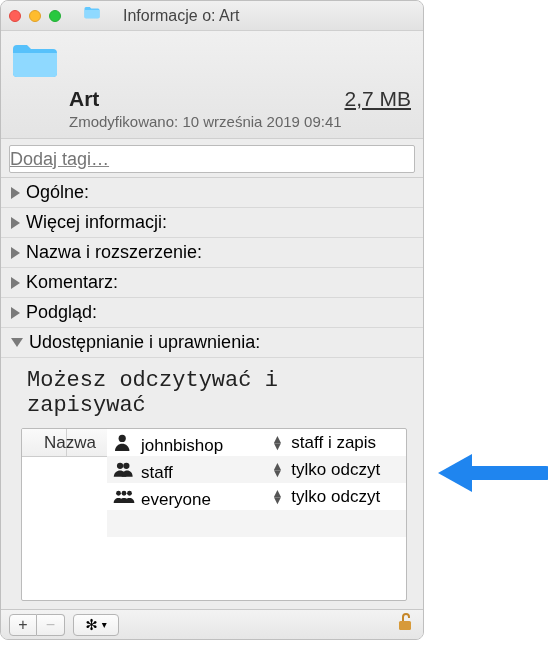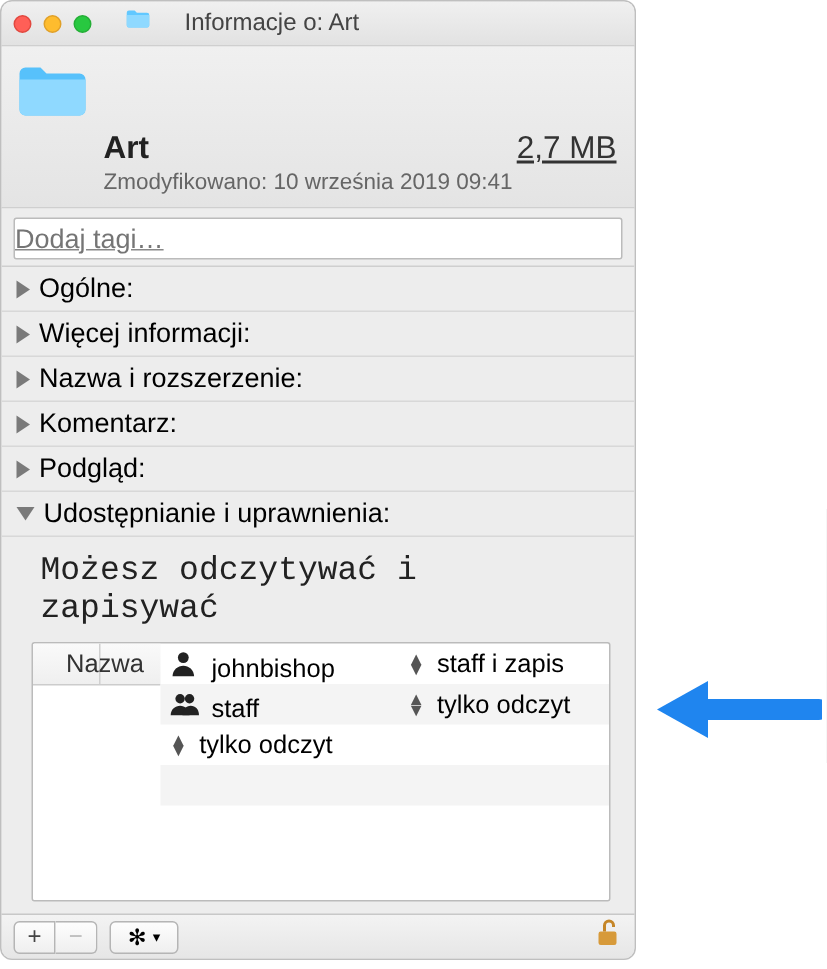--- a/index.html
+++ b/index.html
@@ -283,20 +283,33 @@
           </div>
           <div class="perm-cell priv">
             <span class="upd">
                 <span>▲</span>
                 <span>▼</span>
               </span>
             <span>tylko odczyt</span>
           </div>
         </div>
         <div class="perm-row">
+          <div class="perm-cell name">
+            <span class="perm-user-icon">
+              <svg viewBox="0 0 32 20">
+                  <circle cx="8" cy="6" r="3.5" fill="#222"></circle>
+                  <circle cx="16" cy="6" r="3.5" fill="#222"></circle>
+                  <circle cx="24" cy="6" r="3.5" fill="#222"></circle>
+                  <path d="M1 20c0-4 3-7 7-7s7 3 7 7H1z" fill="#222"></path>
+                  <path d="M9 20c0-4 3-7 7-7s7 3 7 7H9z" fill="#222"></path>
+                  <path d="M17 20c0-4 3-7 7-7s7 3 7 7H17z" fill="#222"></path>
+                </svg>
+            </span>
+            <span>everyone</span>
+          </div>
           <div class="perm-cell priv">
             <span class="upd">
                 <span>▲</span>
                 <span>▼</span>
               </span>
             <span>tylko odczyt</span>
           </div>
         </div>
         <div class="perm-row alt"></div>
         <div class="perm-row"></div>

